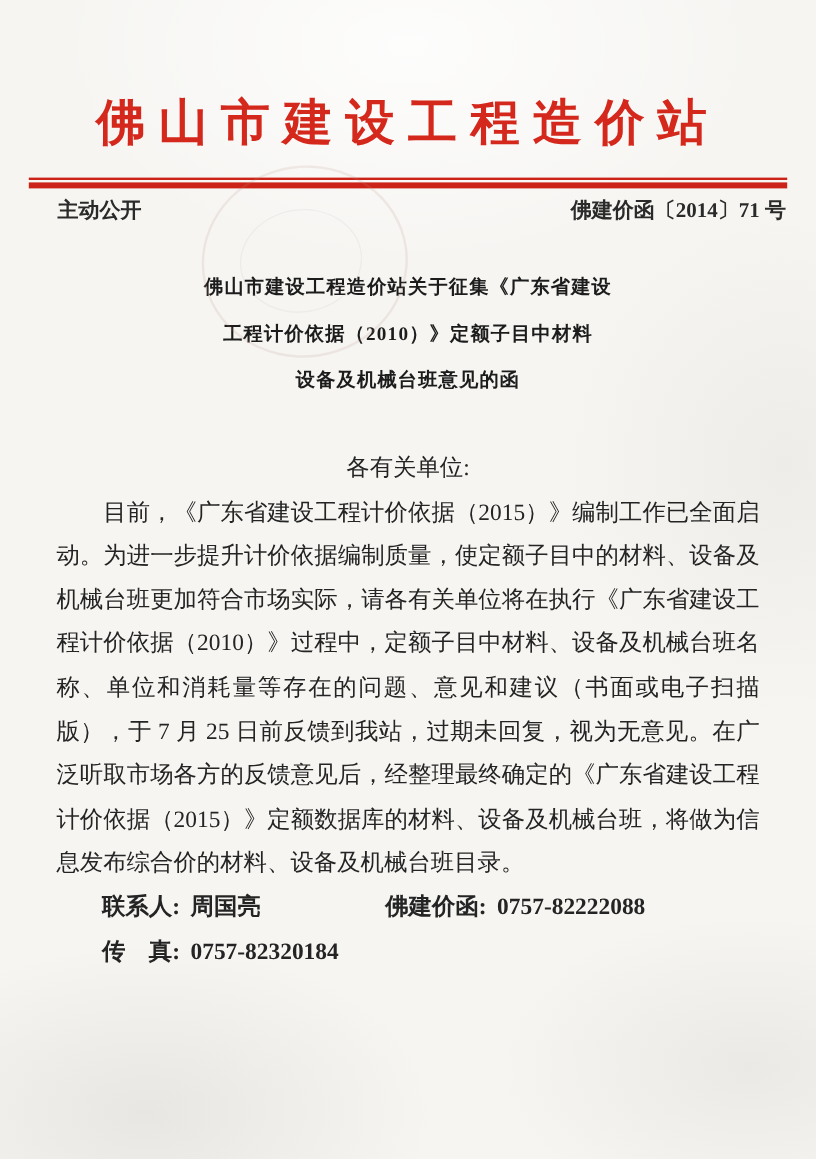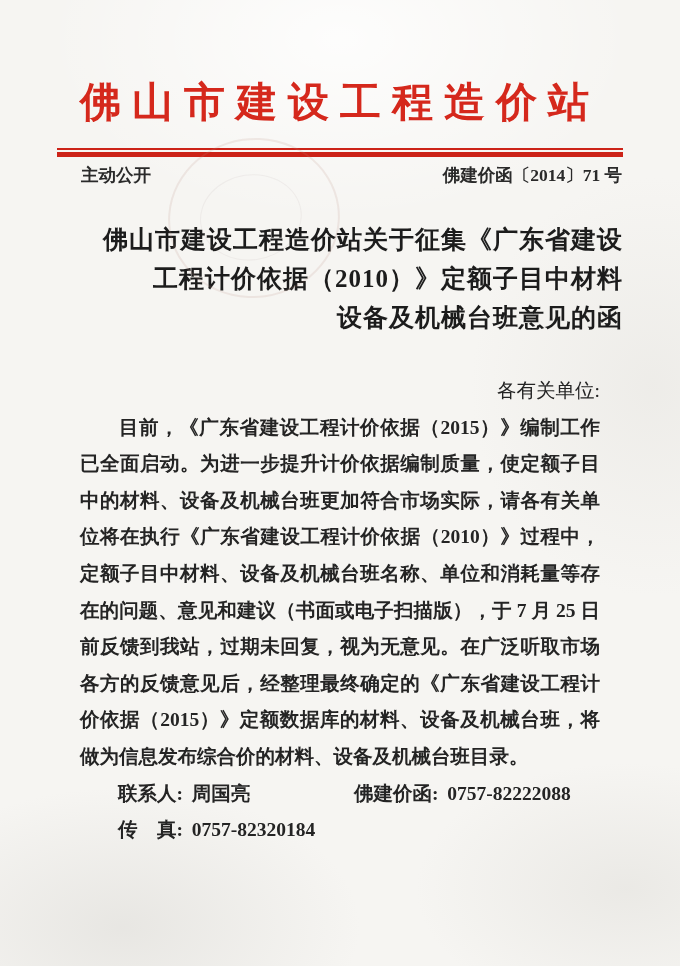--- a/index.html
+++ b/index.html
@@ -15,21 +15,21 @@
     background:
       radial-gradient(ellipse 340px 200px at 18% 96%, rgba(205,203,198,0.35), rgba(205,203,198,0) 70%),
       radial-gradient(ellipse 300px 180px at 92% 92%, rgba(208,206,200,0.30), rgba(208,206,200,0) 70%),
       radial-gradient(ellipse 260px 300px at 96% 40%, rgba(222,220,215,0.35), rgba(222,220,215,0) 70%),
       radial-gradient(ellipse 420px 260px at 50% 4%, rgba(255,255,255,0.8), rgba(255,255,255,0) 70%),
       #f6f5f2;
     overflow: hidden;
     font-family: "Liberation Serif", "DejaVu Serif", serif;
     color: #242424;
   }
-  .inner { padding: 0 57px; }
+  .inner { padding: 0 24px; }
 
   .letterhead {
     margin-top: 80px;
     text-align: center;
     font-size: 41px;
     font-weight: bold;
     letter-spacing: 11px;
     color: #d5281c;
     line-height: 1.1;
     white-space: nowrap;
@@ -45,42 +45,41 @@
     justify-content: space-between;
     align-items: baseline;
     padding: 6px 1px 0 24px;
     font-size: 17.5px;
     color: #2a2a2a;
     font-weight: bold;
   }
 
   .doc-title {
     margin-top: 33px;
-    text-align: right;
-    font-size: 25px;
+    text-align: center;
+    font-size: 16px;
     font-weight: bold;
     line-height: 39px;
     color: #1c1c1c;
     letter-spacing: 1px;
   }
 
   .body-text {
     margin-top: 36px;
     padding: 0 23px;
     font-size: 19.5px;
     line-height: 36.6px;
     color: #242424;
   }
-  .salutation { text-align: right; }
+  .salutation { text-align: center; }
   .para {
     margin: 0;
     text-indent: 2em;
     text-align: justify;
     text-justify: inter-ideograph;
-    font-weight: bold;
   }
 
   .contacts {
     margin-top: 0px;
     padding: 0 23px 0 61px;
     font-size: 19.5px;
     line-height: 36.8px;
     color: #242424;
     font-weight: bold;
   }

